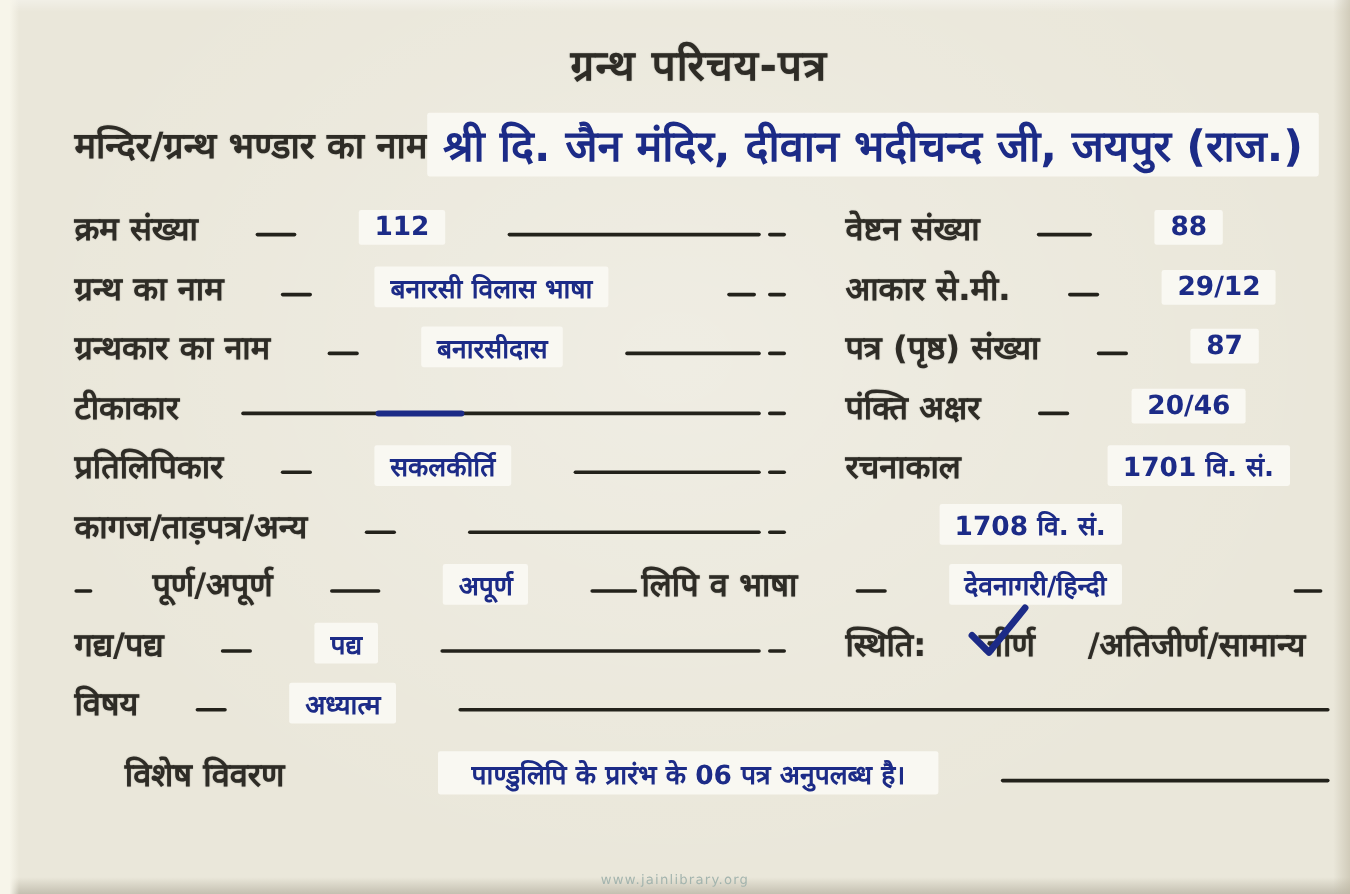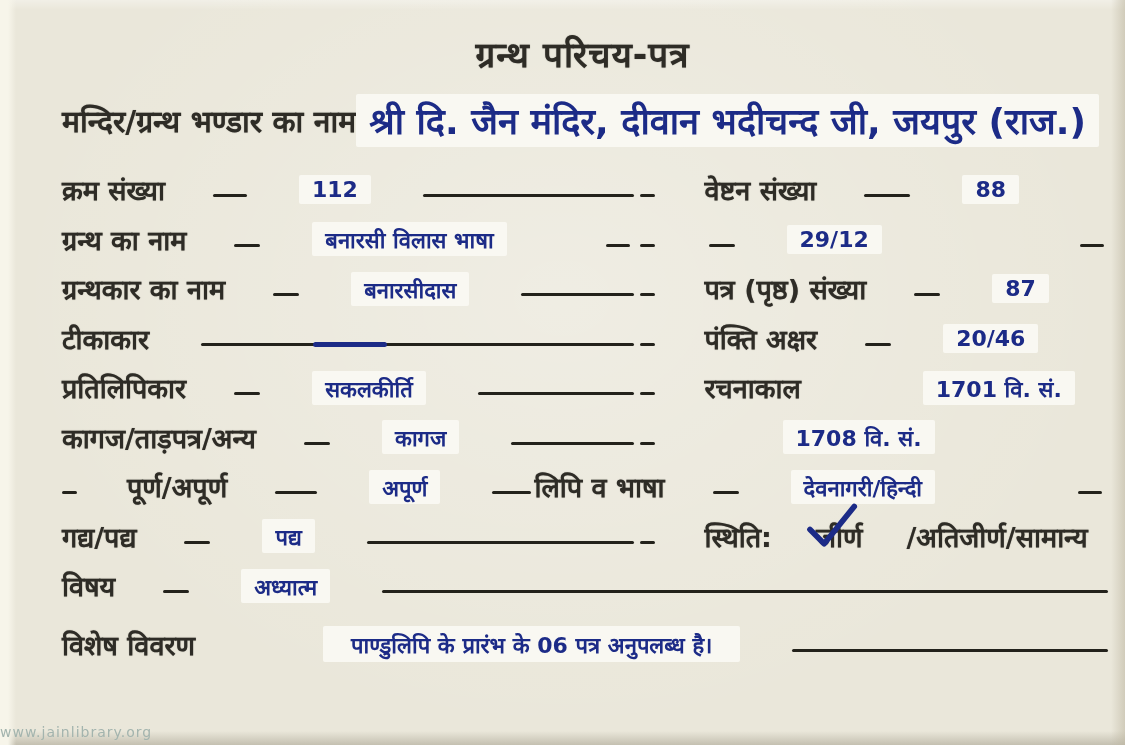--- a/index.html
+++ b/index.html
@@ -46,25 +46,25 @@
   .spacer{flex:1;}
   .tiny{width:24px;flex:none;margin:12px 8px 0 0;}
   .lead{width:15px;flex:none;margin:12px 6px 0 0;}
   .gap2{width:34px;flex:none;}
   .gap3{width:40px;flex:none;}
   .tika{position:relative;}
   .blue-dash{position:absolute;left:112px;top:-1px;width:74px;height:5px;background:var(--blue);border-radius:3px;display:block;}
   .check-group{position:relative;display:inline-block;}
   .check{position:absolute;left:-10px;top:-15px;width:54px;height:46px;color:var(--blue);}
   .row.full .cell{flex:1;}
-  .detail-row{margin-top:9px;}
+  .detail-row{margin-top:9px;margin-left:42px;}
   .detail-row .val{padding:3px 28px;}
   .watermark{
-    position:absolute;bottom:5px;left:0;width:100%;
-    font-size:14px;color:#a3b4ae;letter-spacing:1px;
+    position:absolute;bottom:5px;left:0;width:100%;text-align:center;
+    font-size:11px;color:#a3b4ae;letter-spacing:1px;
   }
 </style>
 </head>
 <body>
 
 <div class="paper">
 
   <div class="title">ग्रन्थ परिचय-पत्र</div>
 
   <div class="temple-row">
@@ -93,20 +93,21 @@
     <div class="row">
       <div class="cell left l1">
         <span class="lbl">ग्रन्थ का नाम</span>
         <span class="seg mid"></span>
         <span class="val">बनारसी विलास भाषा</span>
         <span class="spacer"></span>
         <span class="seg tiny"></span>
       </div>
       <div class="cell right r1">
         <span class="seg lead"></span>
+        <span class="lbl">आकार से.मी.</span>
         <span class="seg mid"></span>
         <span class="val">29/12</span>
         <span class="spacer"></span>
         <span class="seg tiny"></span>
       </div>
     </div>
 
     <div class="row">
       <div class="cell left l2">
         <span class="lbl">ग्रन्थकार का नाम</span>
@@ -153,21 +154,20 @@
         <span class="gap2"></span>
         <span class="val">1701 वि. सं.</span>
         <span class="spacer"></span>
       </div>
     </div>
 
     <div class="row">
       <div class="cell left l5">
         <span class="lbl">कागज/ताड़पत्र/अन्य</span>
         <span class="seg mid"></span>
-        <span class="val">कागज</span>
         <span class="seg grow"></span>
       </div>
       <div class="cell right r5">
         <span class="seg lead"></span>
         <span class="gap2"></span>
         <span class="val">1708 वि. सं.</span>
         <span class="spacer"></span>
       </div>
     </div>
 

